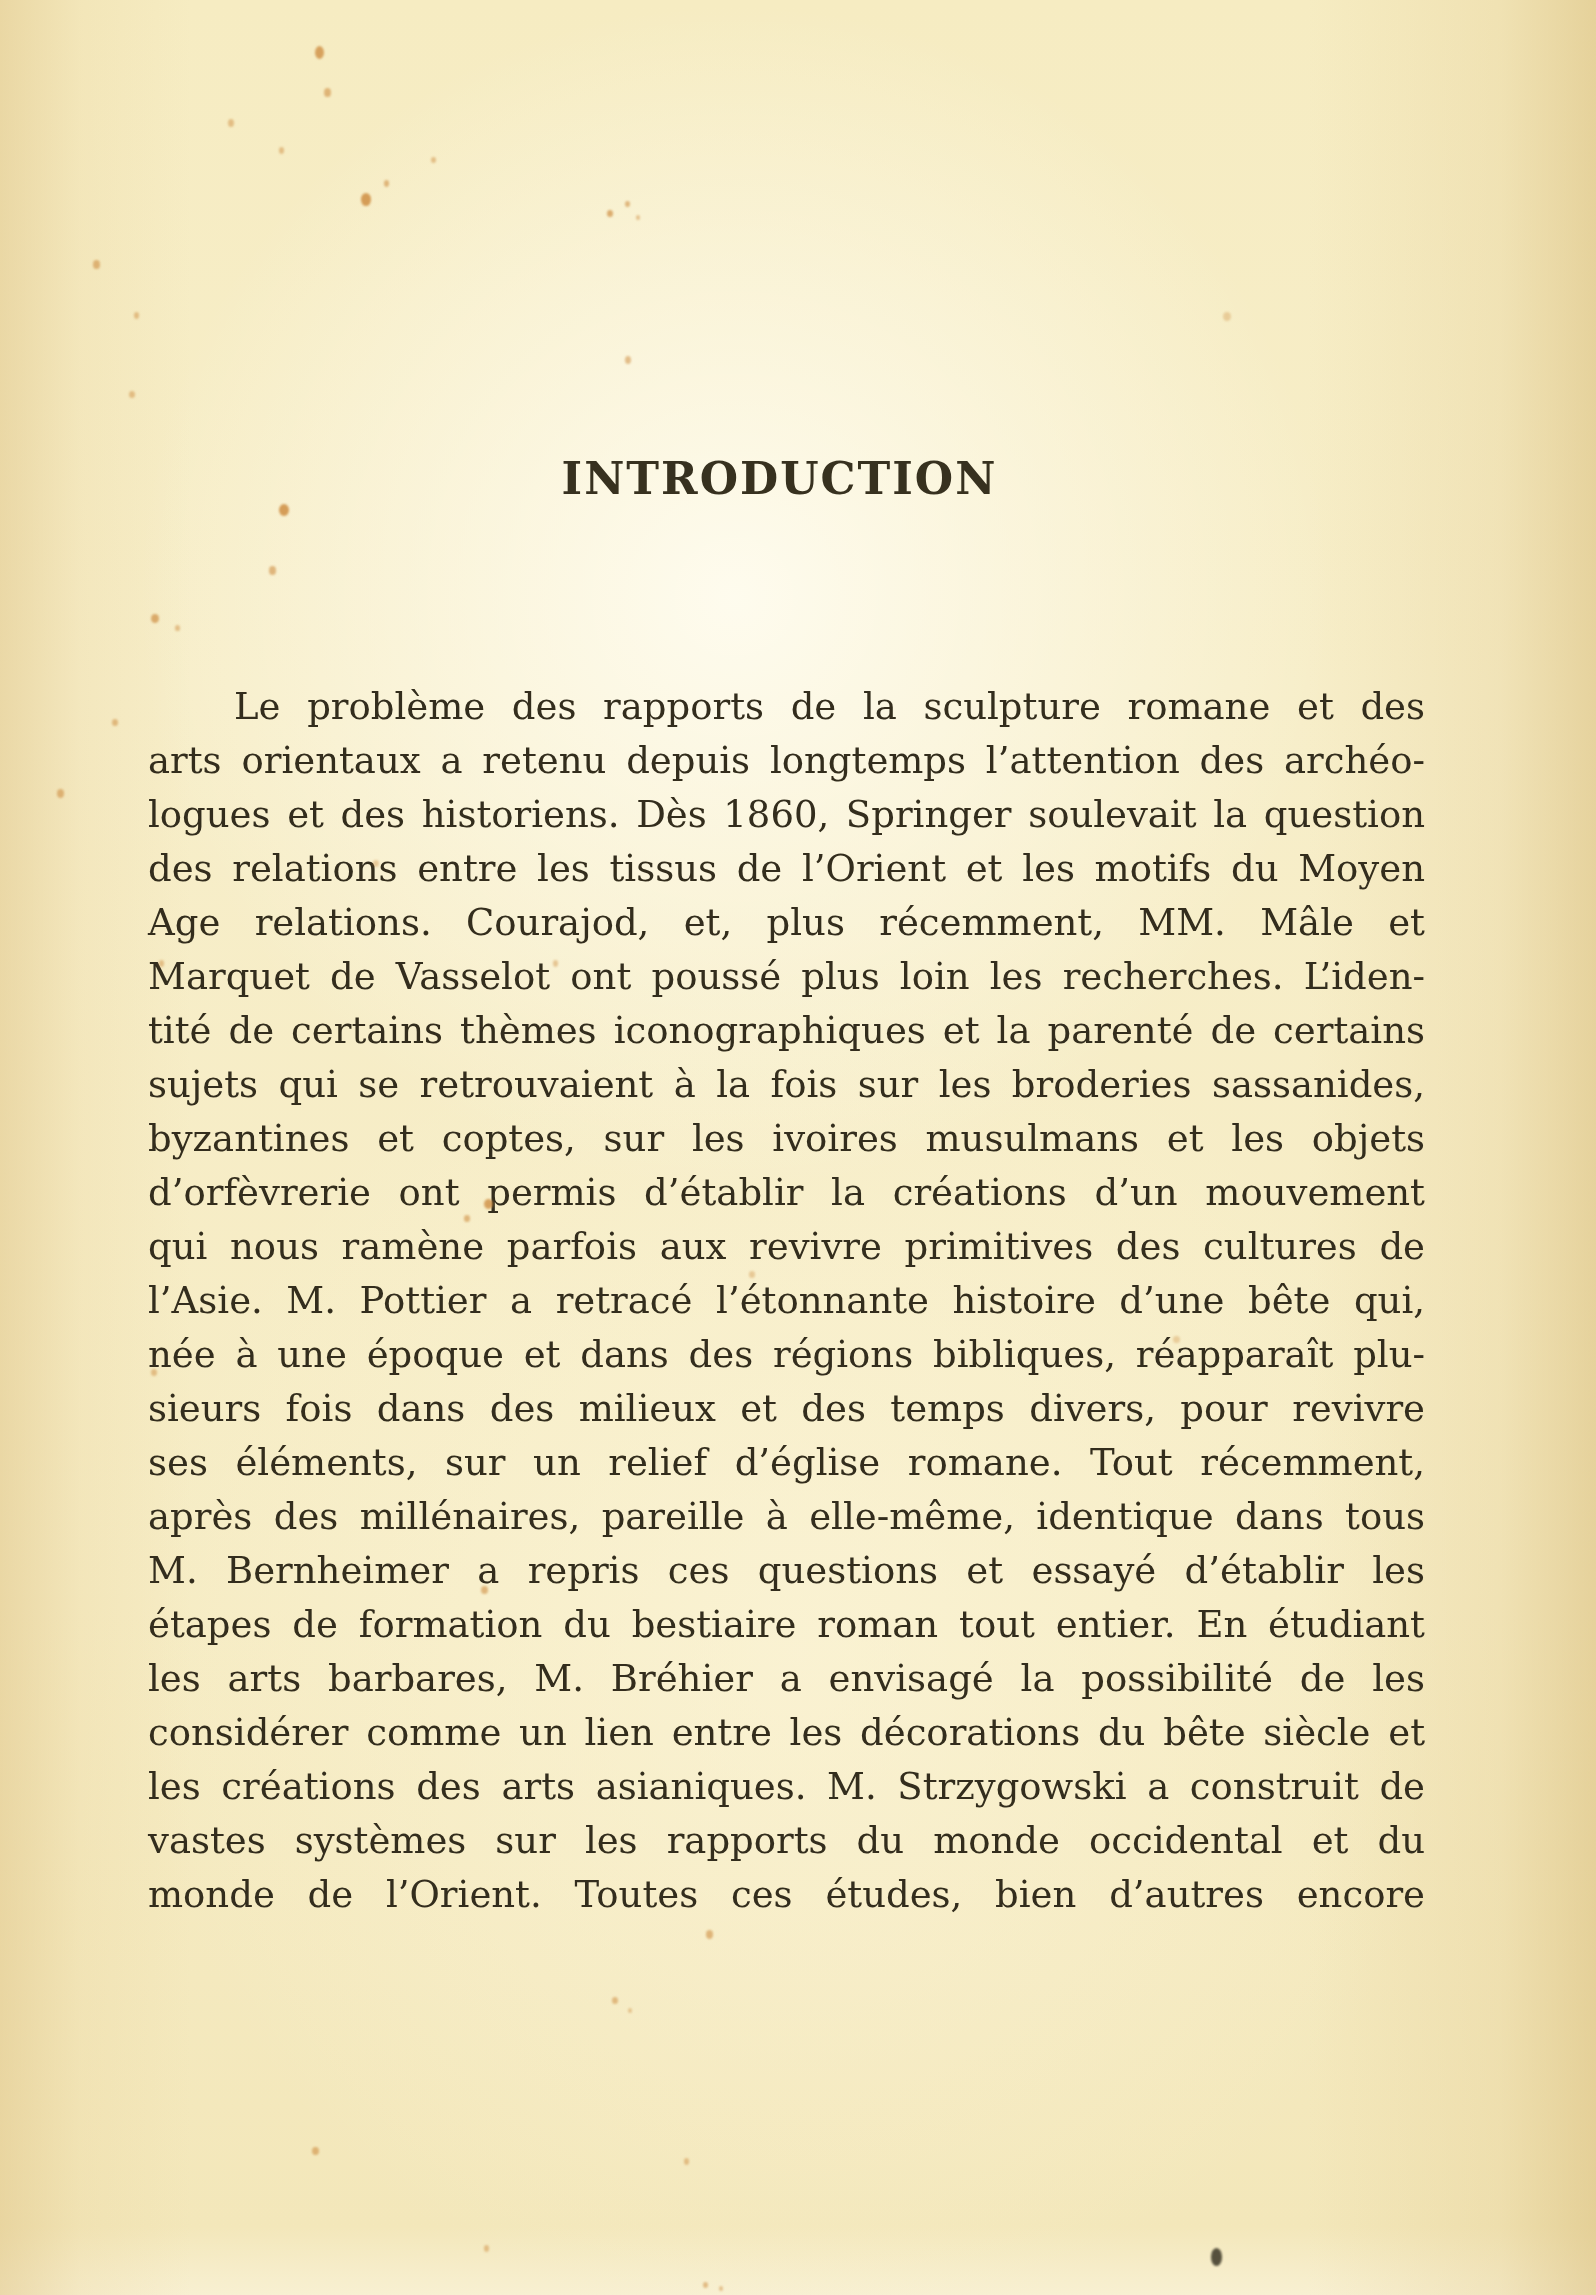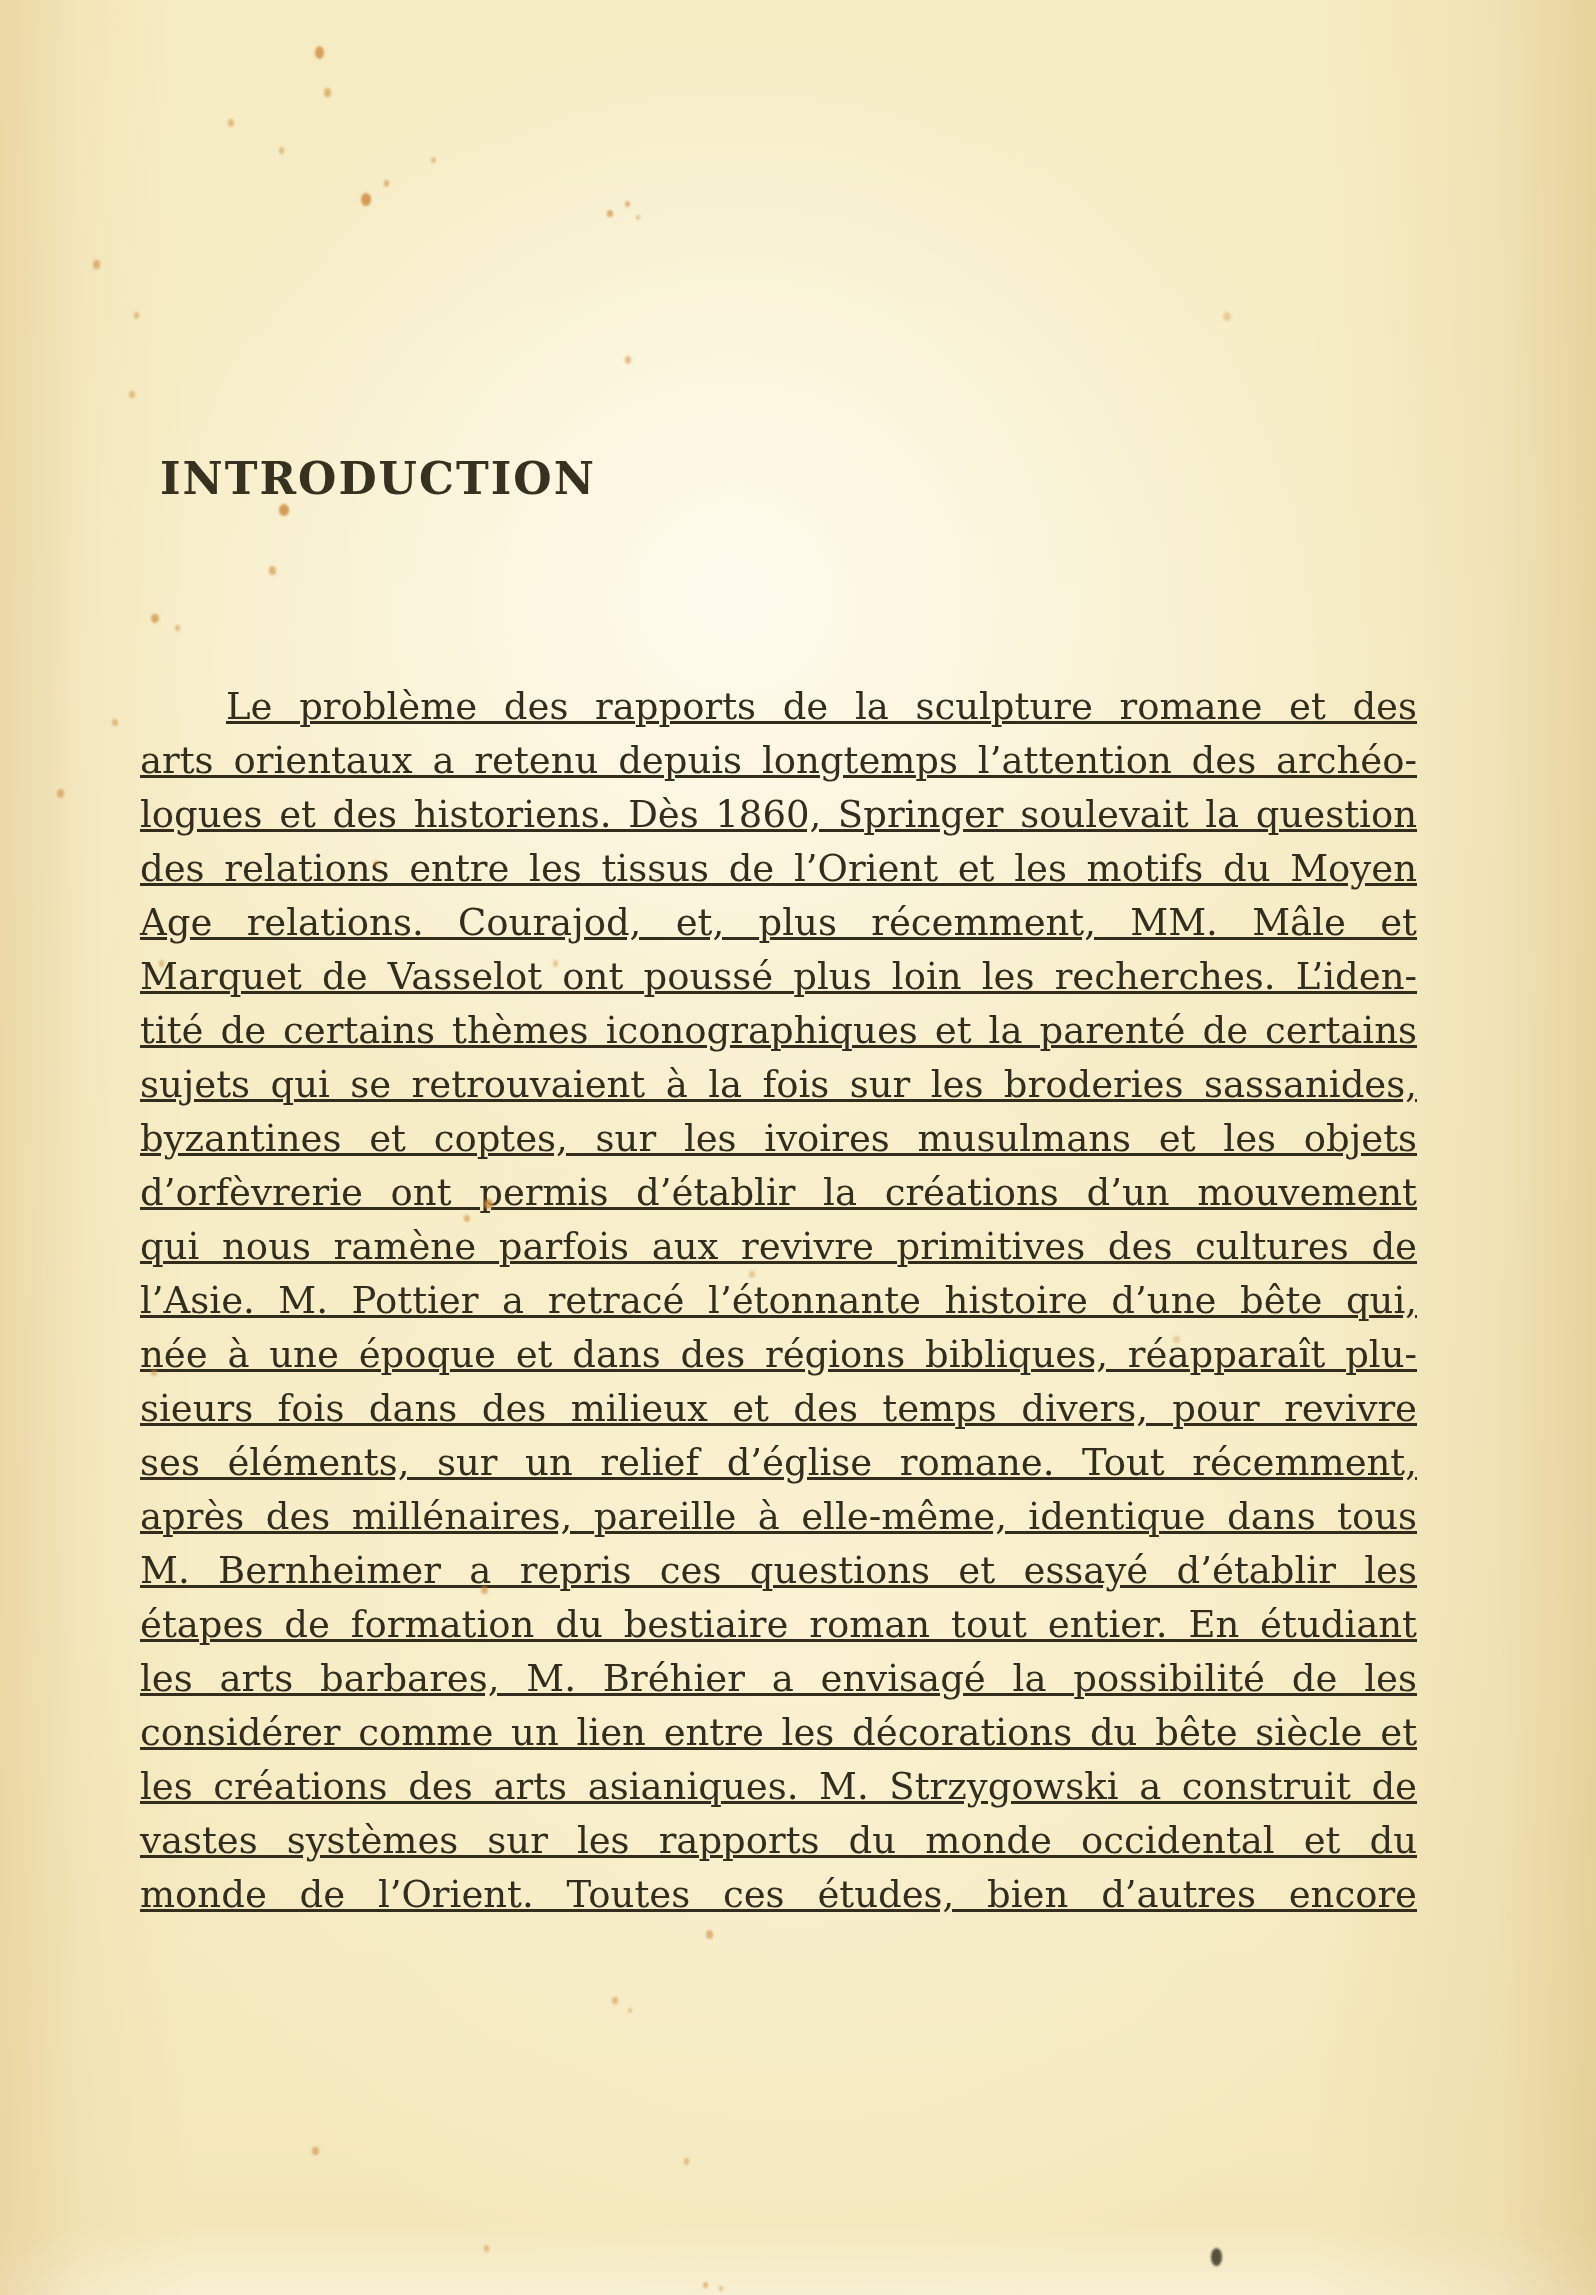--- a/index.html
+++ b/index.html
@@ -28,34 +28,34 @@
       linear-gradient(90deg, rgba(224,198,138,0.55) 0%, rgba(233,211,156,0.25) 5%, rgba(233,211,156,0) 12%,
                       rgba(233,211,156,0) 82%, rgba(226,202,143,0.30) 94%, rgba(216,188,122,0.55) 100%);
     pointer-events: none;
   }
   .title {
     position: absolute;
     top: 453px;
     left: 160px;
     width: 1239px;
     margin: 0;
+    text-align: center;
     font-size: 44px;
     font-weight: 700;
     letter-spacing: 2px;
     color: #37311f;
   }
   .body-text {
     position: absolute;
     top: 680px;
-    left: 140px;
+    left: 148px;
     width: 1277px;
     font-size: 37px;
     line-height: 54px;
     color: #332d1d;
-    text-decoration: underline;
   }
   .line {
     height: 54px;
     text-align: justify;
     text-align-last: justify;
     word-spacing: 1.3px;
   }
   .line.indent {
     padding-left: 86px;
   }

